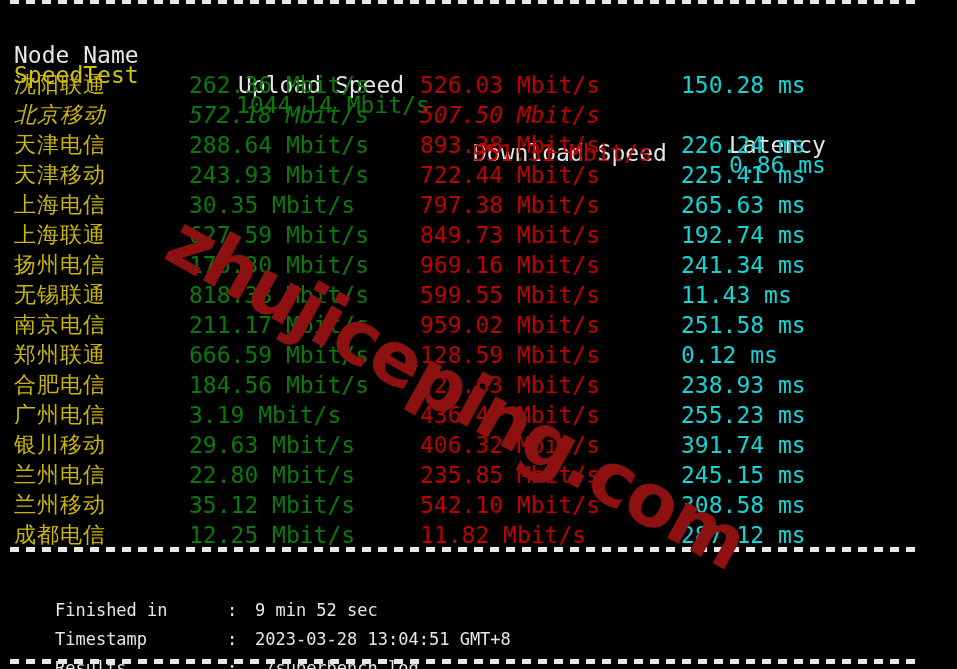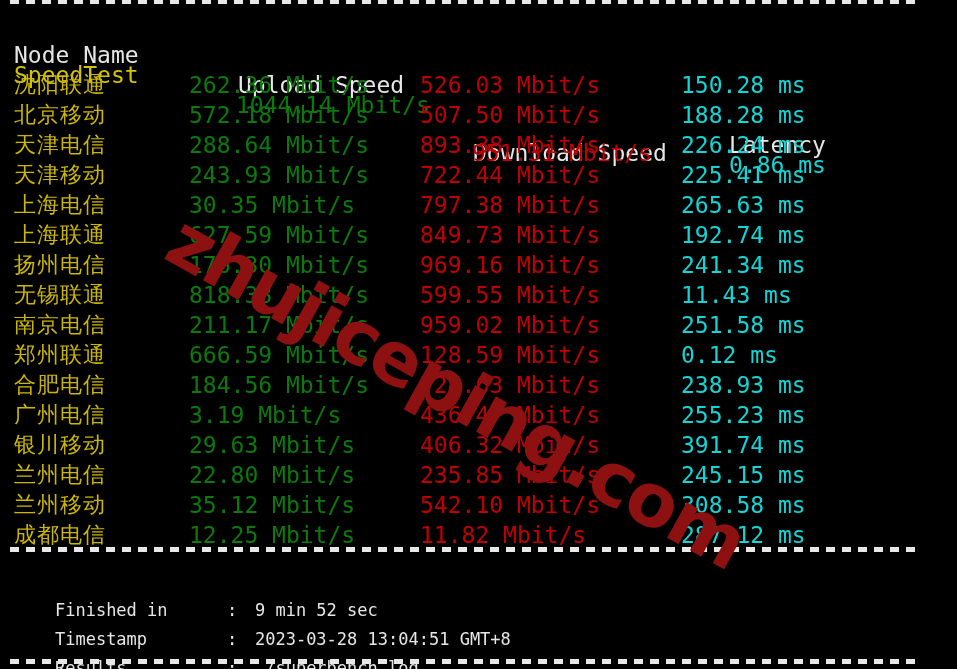--- a/index.html
+++ b/index.html
@@ -118,21 +118,21 @@
 
   <div class="row" style="top:30px;">
     <span class="c-node col-speedtest">SpeedTest</span>
     <span class="s-up col-up">1044.14 Mbit/s</span>
     <span class="s-down col-down">951.31 Mbit/s</span>
     <span class="s-lat col-lat">0.86 ms</span>
   </div>
 
   <div id="rows-container">
       <div class="row" style="top: 70px;"><span class="c-node col-name cjk">沈阳联通</span><span class="c-up col-up">262.36 Mbit/s</span><span class="c-down col-down">526.03 Mbit/s</span><span class="c-lat col-lat">150.28 ms</span></div>
-      <div class="row" style="top: 100px;"><span class="c-node col-name cjk">北京移动</span><span class="c-up col-up">572.18 Mbit/s</span><span class="c-down col-down">507.50 Mbit/s</span><span class="c-lat col-lat">188.28 ms</span></div>
+      <div class="row" style="top: 100px; font-style: italic;"><span class="c-node col-name cjk">北京移动</span><span class="c-up col-up">572.18 Mbit/s</span><span class="c-down col-down">507.50 Mbit/s</span></div>
       <div class="row" style="top: 130px;"><span class="c-node col-name cjk">天津电信</span><span class="c-up col-up">288.64 Mbit/s</span><span class="c-down col-down">893.38 Mbit/s</span><span class="c-lat col-lat">226.24 ms</span></div>
       <div class="row" style="top: 160px;"><span class="c-node col-name cjk">天津移动</span><span class="c-up col-up">243.93 Mbit/s</span><span class="c-down col-down">722.44 Mbit/s</span><span class="c-lat col-lat">225.41 ms</span></div>
       <div class="row" style="top: 190px;"><span class="c-node col-name cjk">上海电信</span><span class="c-up col-up">30.35 Mbit/s</span><span class="c-down col-down">797.38 Mbit/s</span><span class="c-lat col-lat">265.63 ms</span></div>
       <div class="row" style="top: 220px;"><span class="c-node col-name cjk">上海联通</span><span class="c-up col-up">627.59 Mbit/s</span><span class="c-down col-down">849.73 Mbit/s</span><span class="c-lat col-lat">192.74 ms</span></div>
       <div class="row" style="top: 250px;"><span class="c-node col-name cjk">扬州电信</span><span class="c-up col-up">176.30 Mbit/s</span><span class="c-down col-down">969.16 Mbit/s</span><span class="c-lat col-lat">241.34 ms</span></div>
       <div class="row" style="top: 280px;"><span class="c-node col-name cjk">无锡联通</span><span class="c-up col-up">818.38 Mbit/s</span><span class="c-down col-down">599.55 Mbit/s</span><span class="c-lat col-lat">11.43 ms</span></div>
       <div class="row" style="top: 310px;"><span class="c-node col-name cjk">南京电信</span><span class="c-up col-up">211.17 Mbit/s</span><span class="c-down col-down">959.02 Mbit/s</span><span class="c-lat col-lat">251.58 ms</span></div>
       <div class="row" style="top: 340px;"><span class="c-node col-name cjk">郑州联通</span><span class="c-up col-up">666.59 Mbit/s</span><span class="c-down col-down">128.59 Mbit/s</span><span class="c-lat col-lat">0.12 ms</span></div>
       <div class="row" style="top: 370px; padding-left: 35px;"><span class="c-node col-name cjk">合肥电信</span><span class="c-up col-up">184.56 Mbit/s</span><span class="c-down col-down">724.63 Mbit/s</span><span class="c-lat col-lat">238.93 ms</span></div>
       <div class="row" style="top: 400px;"><span class="c-node col-name cjk">广州电信</span><span class="c-up col-up">3.19 Mbit/s</span><span class="c-down col-down">436.47 Mbit/s</span><span class="c-lat col-lat">255.23 ms</span></div>

